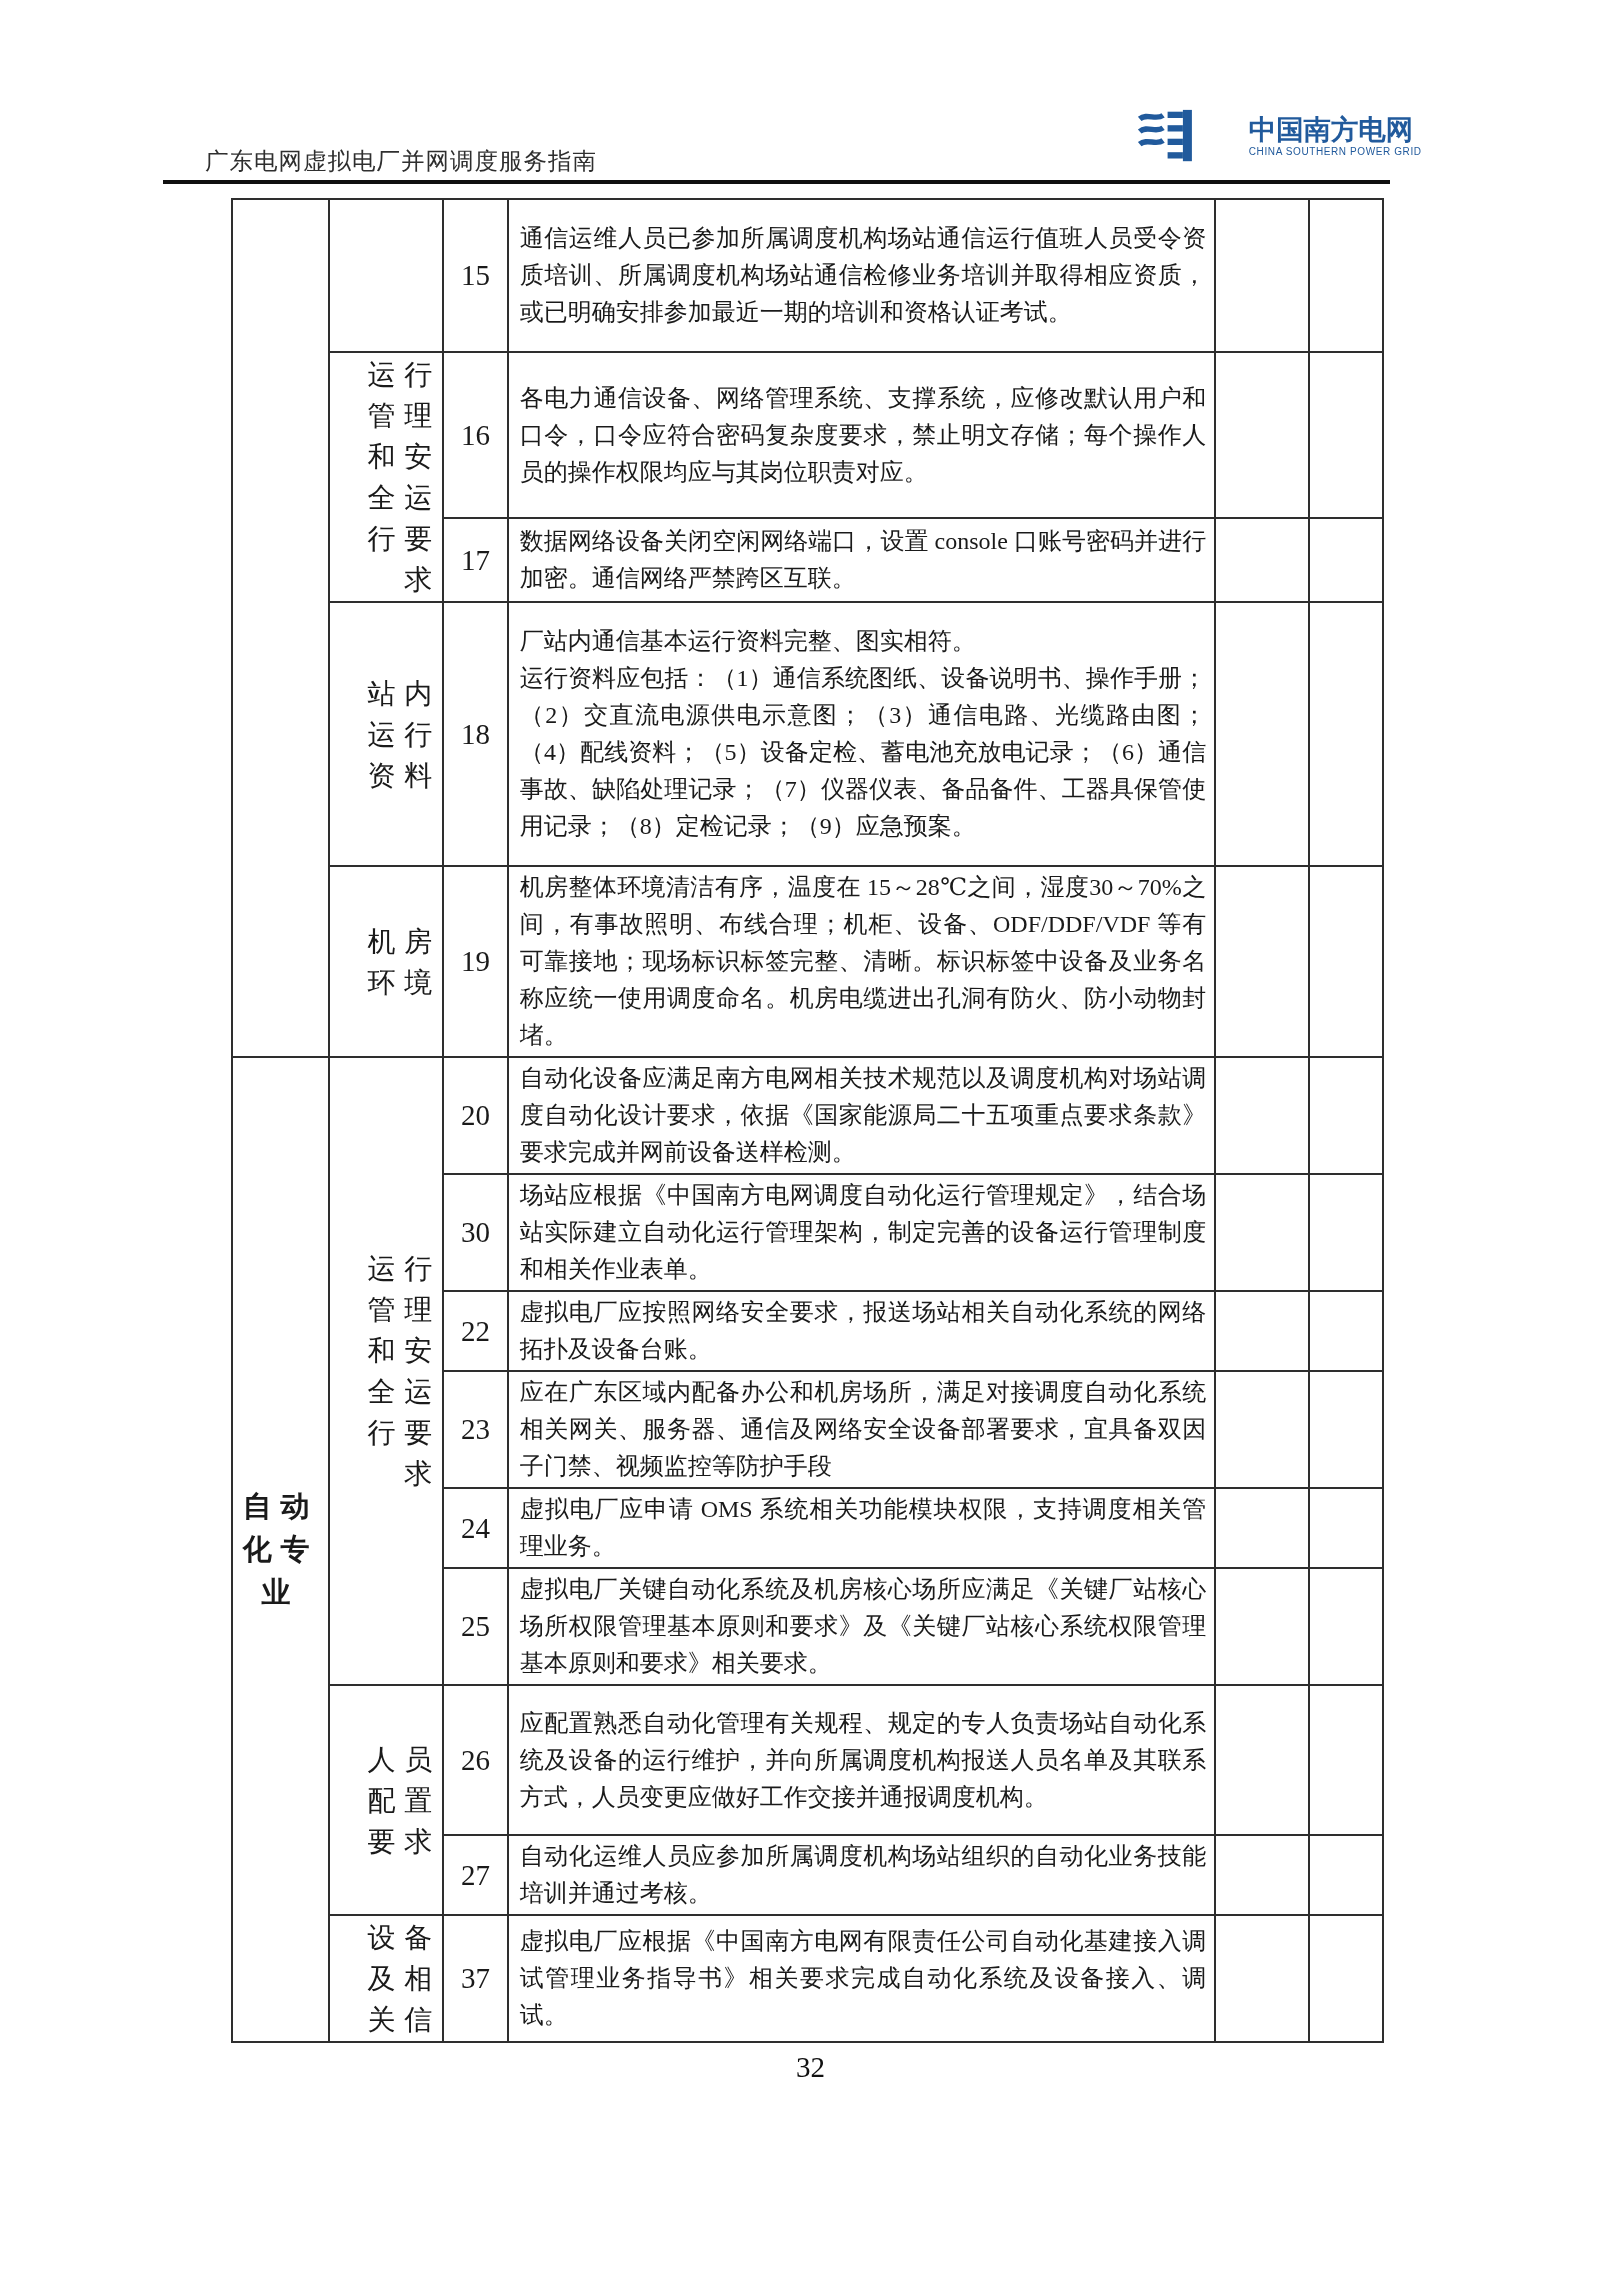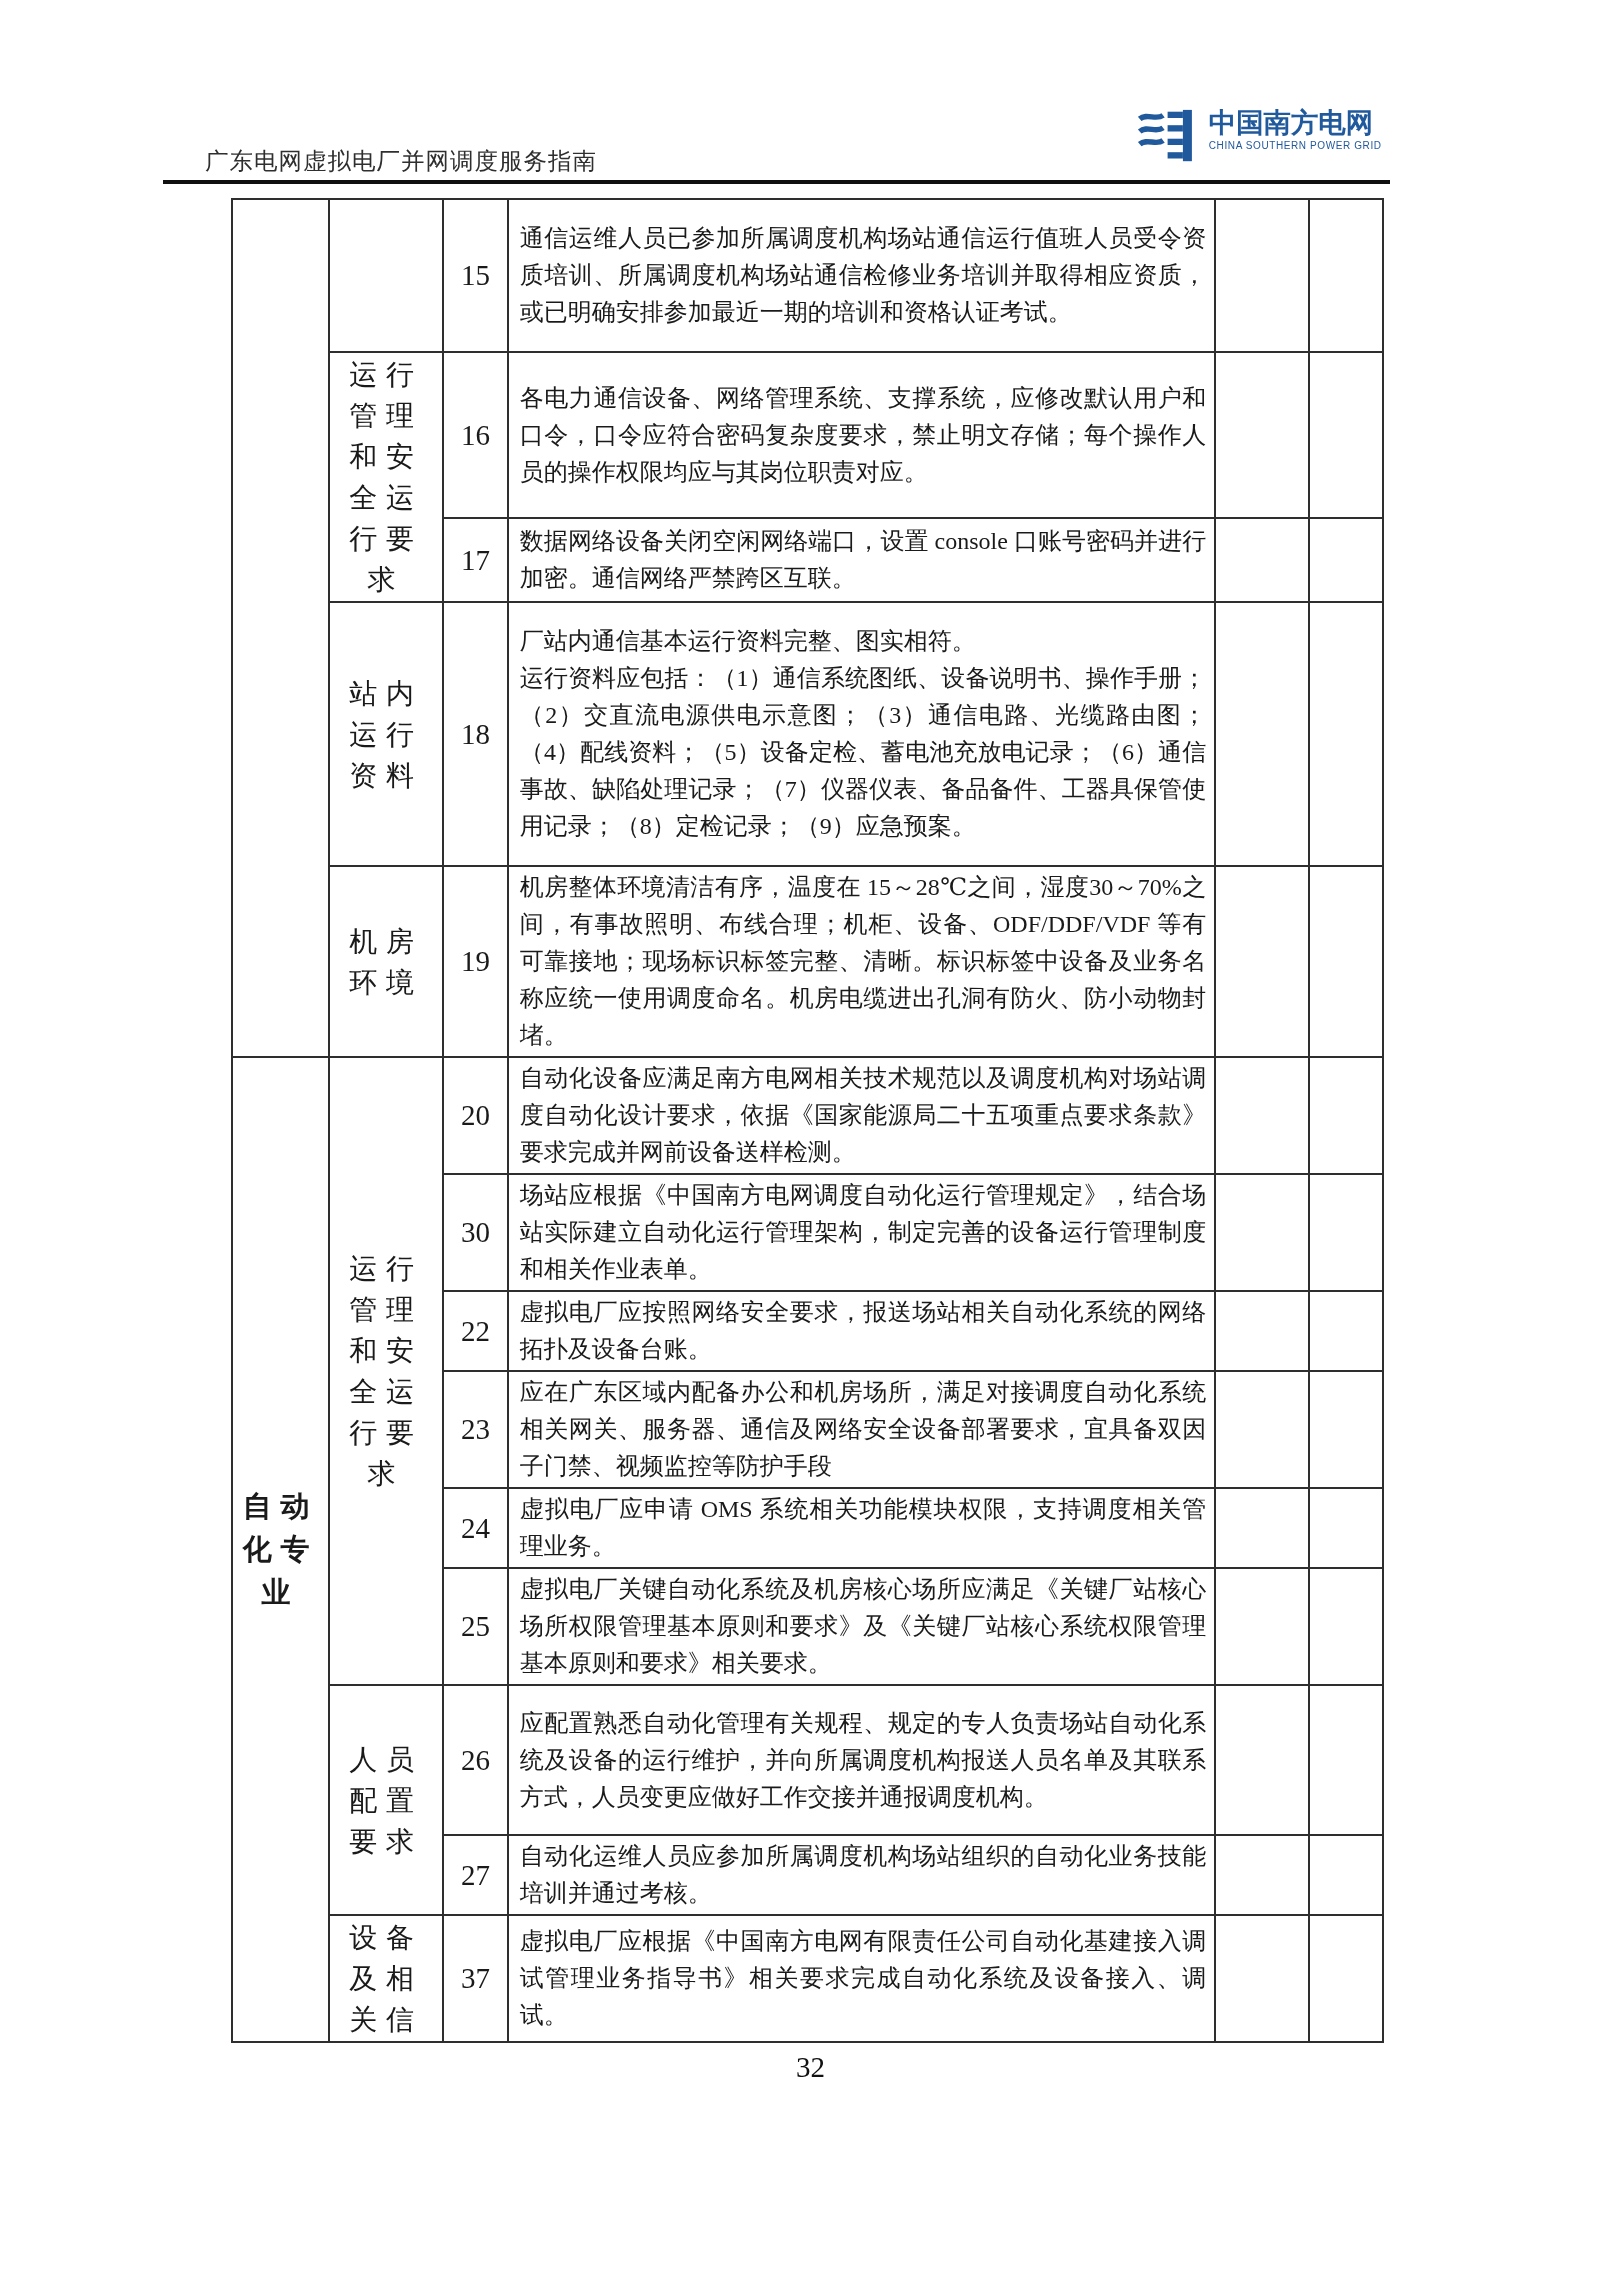--- a/index.html
+++ b/index.html
@@ -7,21 +7,21 @@
     width:1621px;height:2293px;position:relative;background:#ffffff;
     font-family:"Liberation Serif","DejaVu Serif",serif;color:#1a1a1a;
     overflow:hidden;
   }
   
   .doc-title{
     position:absolute;left:205px;top:145px;
     font-size:23.5px;letter-spacing:1px;color:#2f2f2f;white-space:nowrap;
   }
   .logo{
-    position:absolute;left:1137px;top:108px;display:flex;align-items:flex-start;
+    position:absolute;left:1137px;top:108px;display:flex;align-items:center;gap:40px;
   }
   .logo-mark{display:block;margin-right:8.8px;}
   .logo-text{display:flex;flex-direction:column;}
   .logo-cn{
     font-family:"Liberation Sans","DejaVu Sans",sans-serif;
     font-weight:bold;font-size:27.4px;line-height:29px;letter-spacing:0px;white-space:nowrap;
   }
   .logo-en{
     font-family:"Liberation Sans","DejaVu Sans",sans-serif;
     font-weight:normal;font-size:10px;letter-spacing:0.6px;margin-top:2.9px;white-space:nowrap;
@@ -31,21 +31,21 @@
   }
   
   .tbl-wrap{position:absolute;left:231px;top:198px;}
   table{border-collapse:collapse;table-layout:fixed;width:1151px;}
   td{border:2px solid #2e2e2e;overflow:hidden;}
   .c-cat{
     text-align:center;vertical-align:middle;white-space:pre-line;
     font-weight:bold;font-size:29px;line-height:43px;letter-spacing:8.8px;
   }
   .c-sub{
-    text-align:center;vertical-align:middle;white-space:pre-line;
+    text-align:right;vertical-align:middle;white-space:pre-line;
     font-size:28px;line-height:41px;letter-spacing:8.8px;border-radius:10px;
   }
   .c-num{
     text-align:center;vertical-align:middle;
     font-family:"Liberation Serif","DejaVu Serif",serif;font-size:29px;
   }
   .c-txt{
     vertical-align:middle;padding:2px 7.8px 2px 10.8px;
     font-size:24px;line-height:37px;text-align:justify;text-justify:inter-character;
     white-space:pre-wrap;

